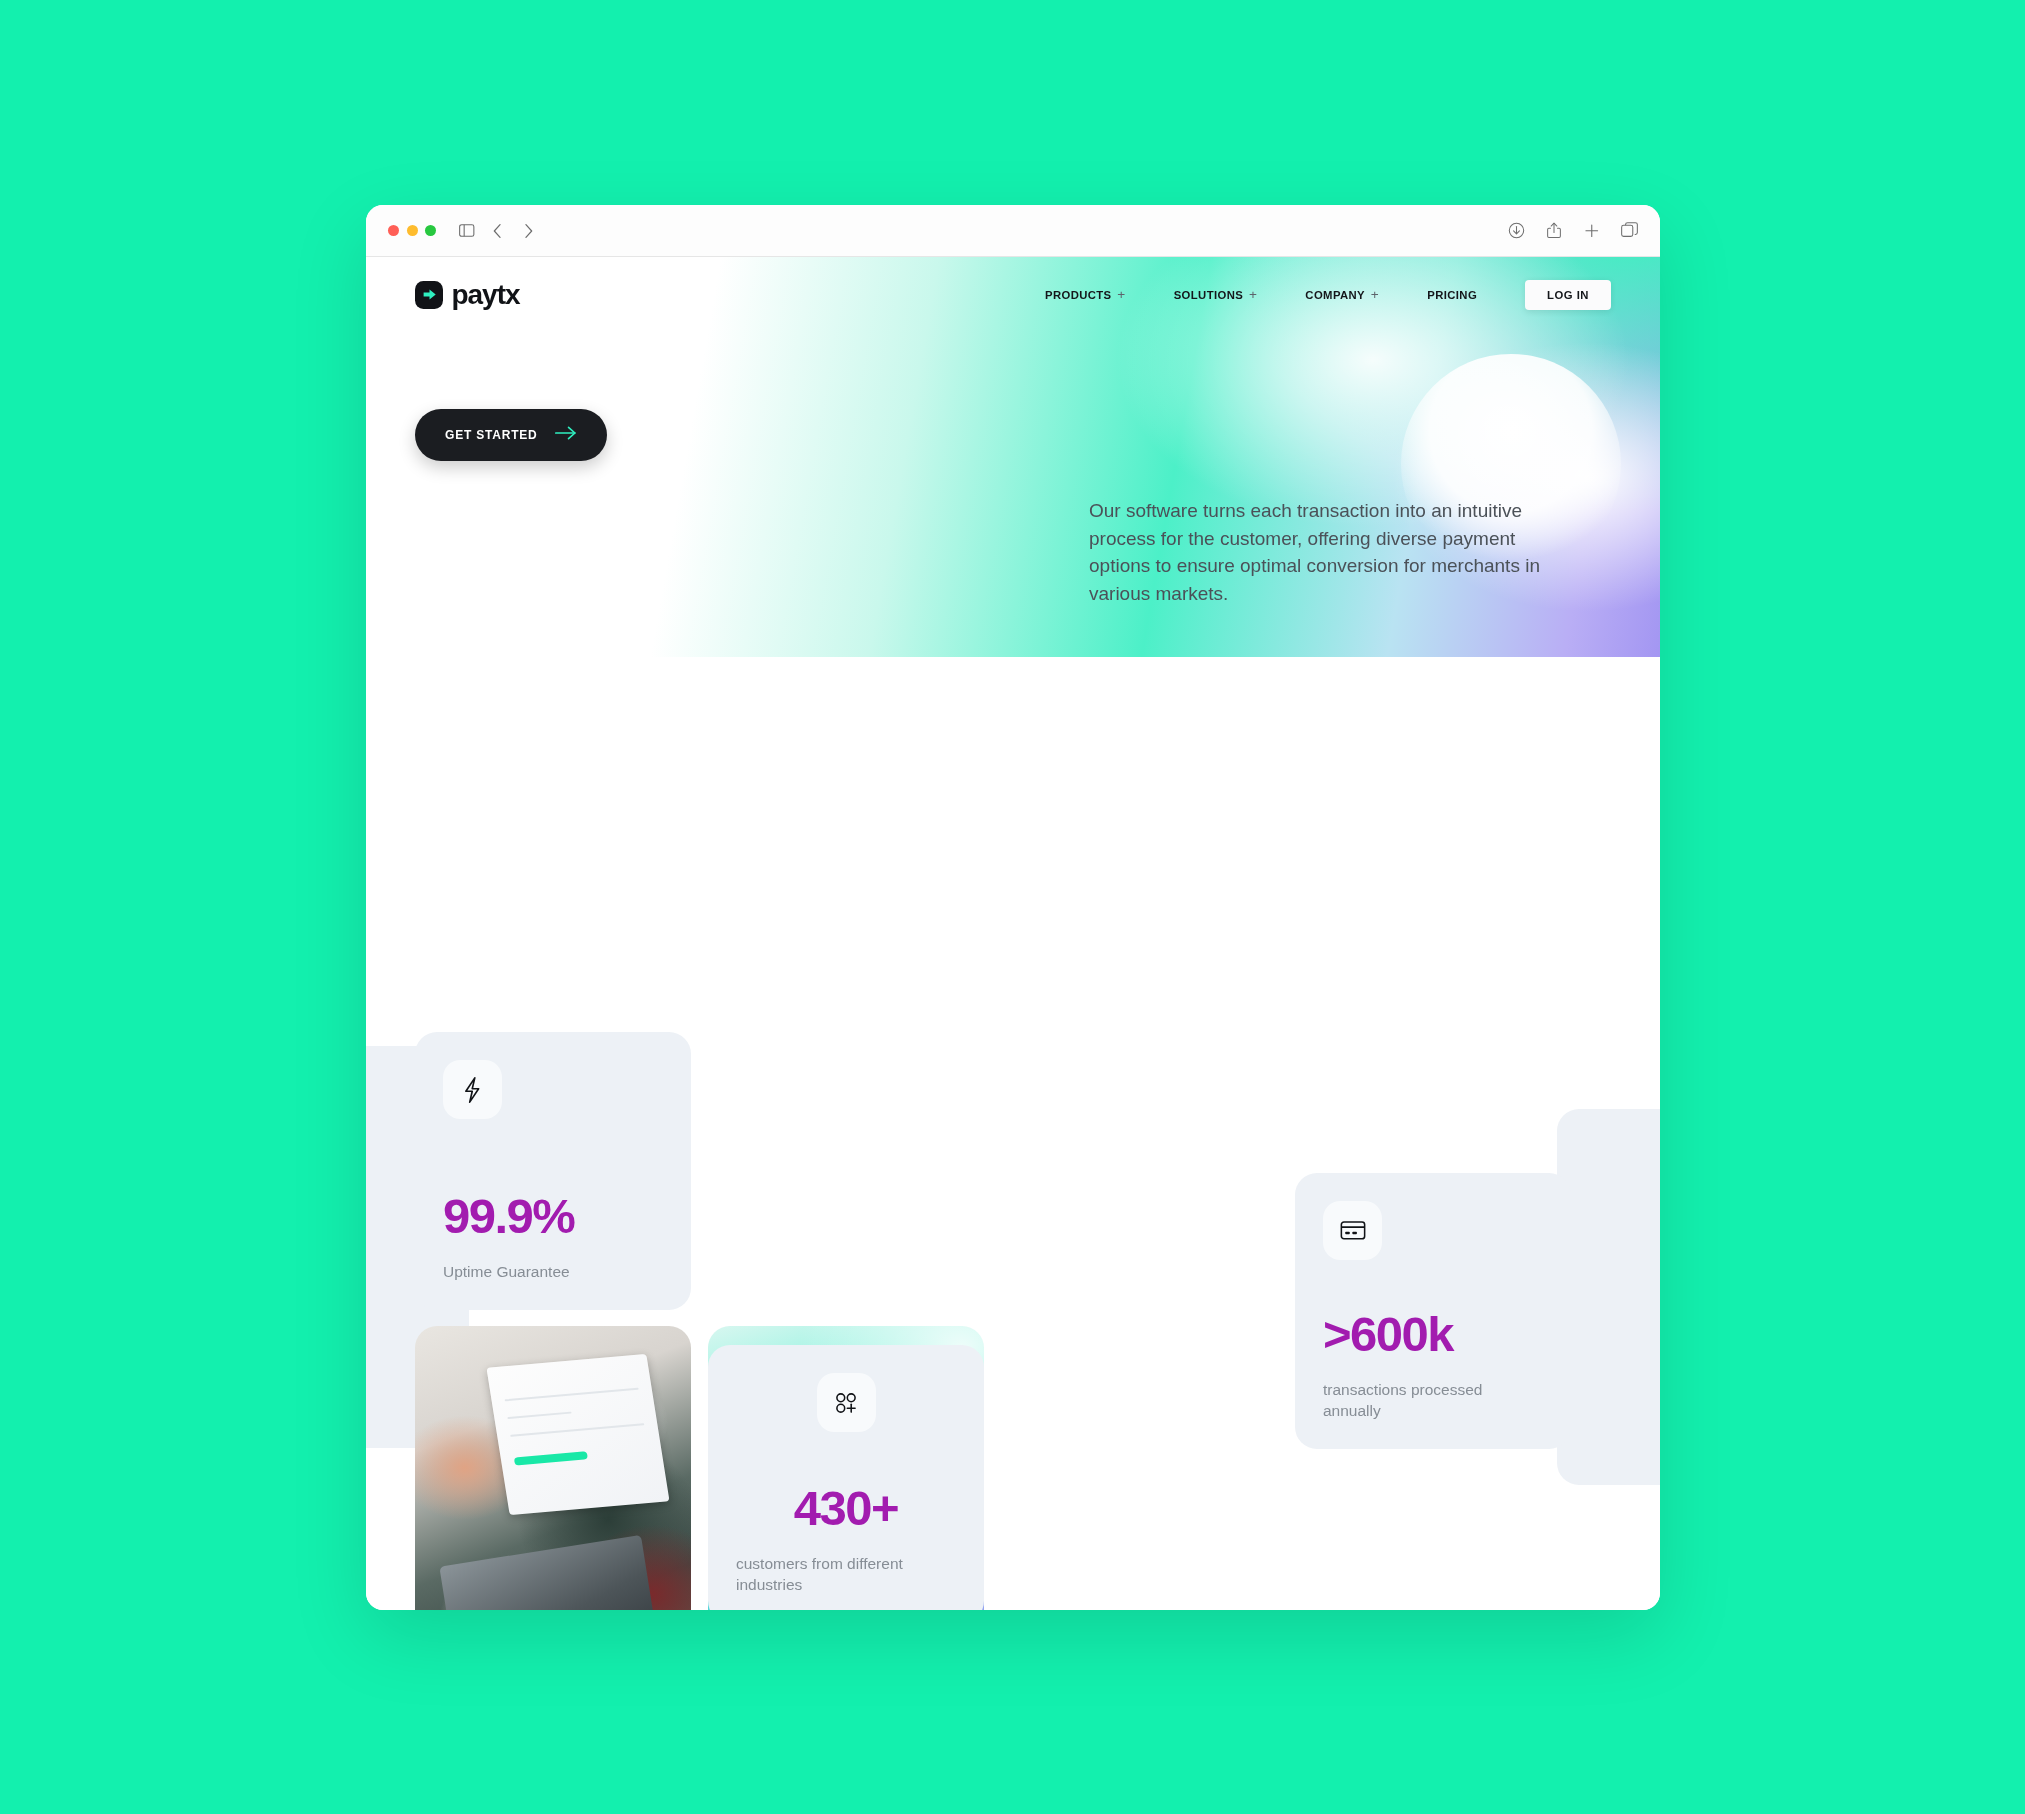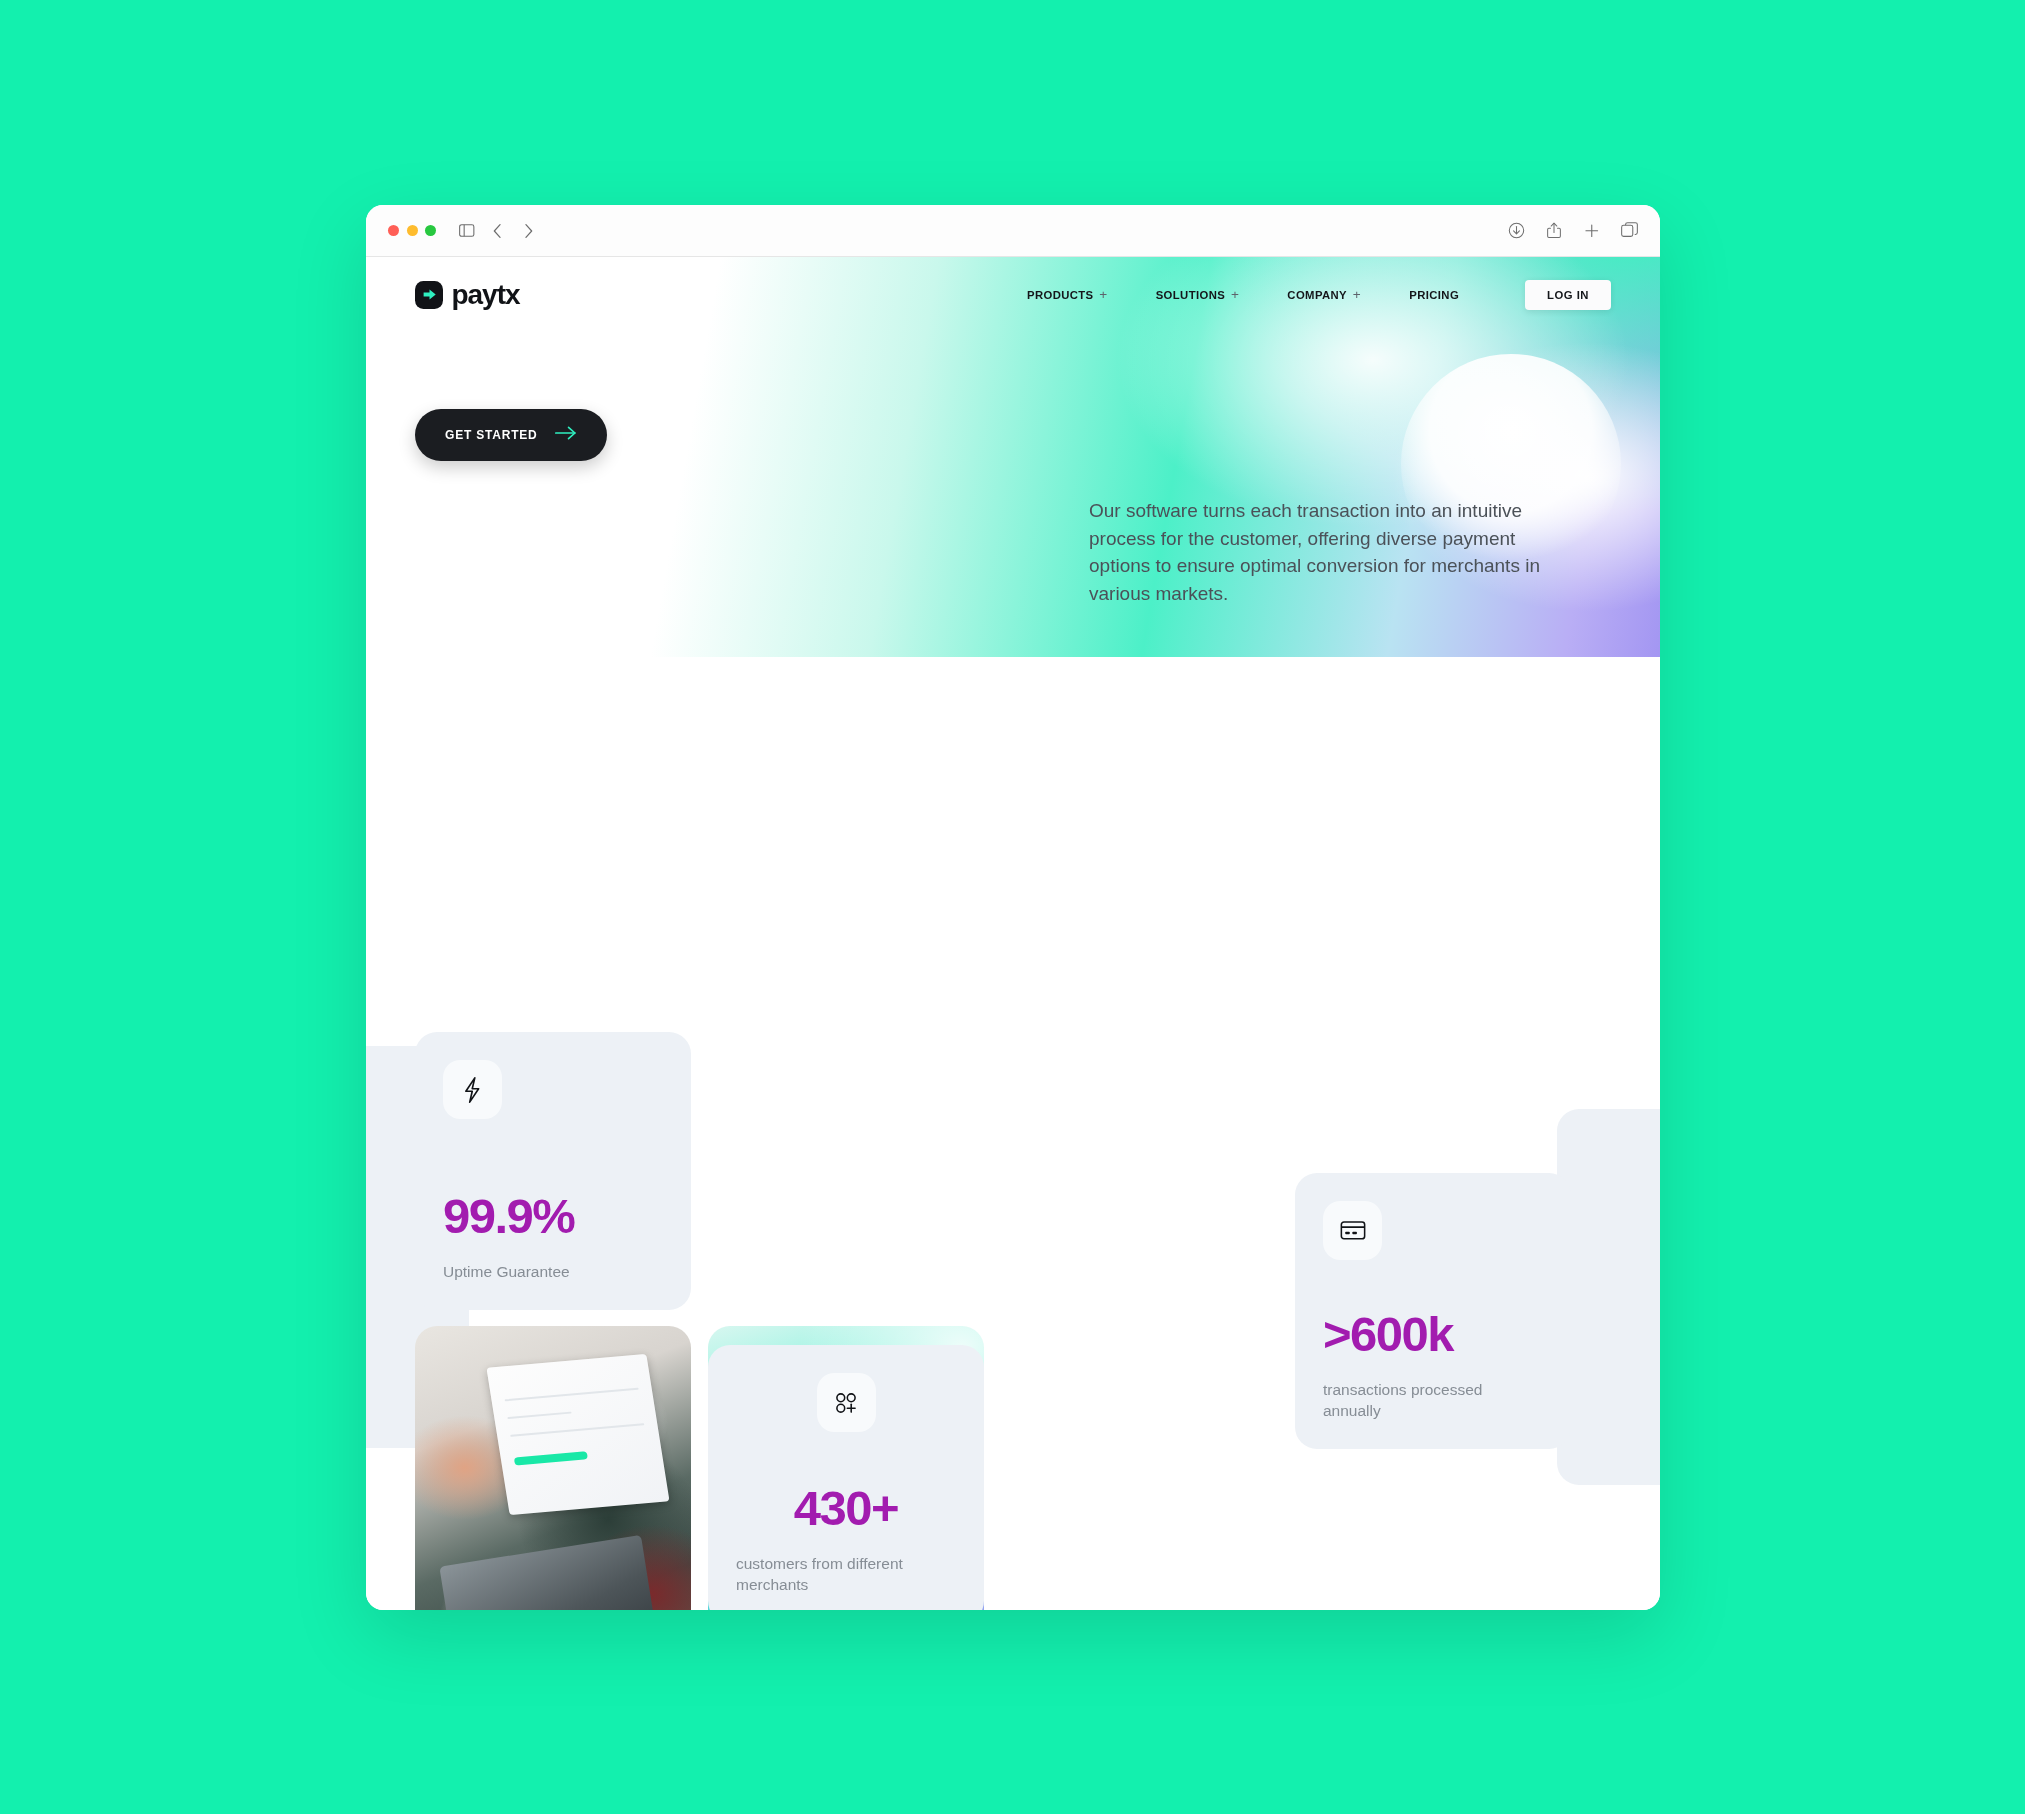--- a/index.html
+++ b/index.html
@@ -111,21 +111,20 @@
   .nav-item {
     display: flex; align-items: center; gap: 5.8px;
     font-size: 11.3px;
     font-weight: 700;
     letter-spacing: 0.4px;
     color: #14161a;
     white-space: nowrap;
   }
   .nav-plus { font-size: 13.6px; color: #5d636b; font-weight: 400; line-height: 1; }
   .login-btn {
-    margin-left: 18px;
     background: #fbfbfc;
     border-radius: 4px;
     padding: 9px 22px;
     font-size: 11.3px;
     font-weight: 700;
     letter-spacing: 0.5px;
     color: #14161a;
     border: none;
     box-shadow: 0 1.9px 6.5px rgba(0,0,0,0.09);
     font-family: inherit;
@@ -475,21 +474,21 @@
         <span class="stat-icon">
           <svg width="26" height="26" viewBox="0 0 40 40" fill="none" stroke="#111317" stroke-width="2.4">
             <circle cx="12" cy="12" r="6"></circle>
               <circle cx="28" cy="12" r="6"></circle>
               <circle cx="12" cy="28" r="6"></circle>
             <line x1="28" y1="22" x2="28" y2="34" stroke-linecap="round"></line>
             <line x1="22" y1="28" x2="34" y2="28" stroke-linecap="round"></line>
           </svg>
         </span>
         <span class="stat-value">430+</span>
-        <span class="stat-label">customers from different merchants</span>
+        <span class="stat-label">customers from different industries</span>
       </div>
 
       <div class="gcard stat-card c-trans">
         <span class="stat-icon">
           <svg width="26" height="20.7" viewBox="0 0 40 32" fill="none" stroke="#111317" stroke-width="2.4">
             <rect x="2" y="3" width="36" height="26" rx="4"></rect>
             <line x1="2" y1="11" x2="38" y2="11"></line>
             <rect x="8" y="18" width="7" height="4" rx="1.2" fill="#111317" stroke="none"></rect>
             <rect x="19" y="18" width="7" height="4" rx="1.2" fill="#111317" stroke="none"></rect>
           </svg>

